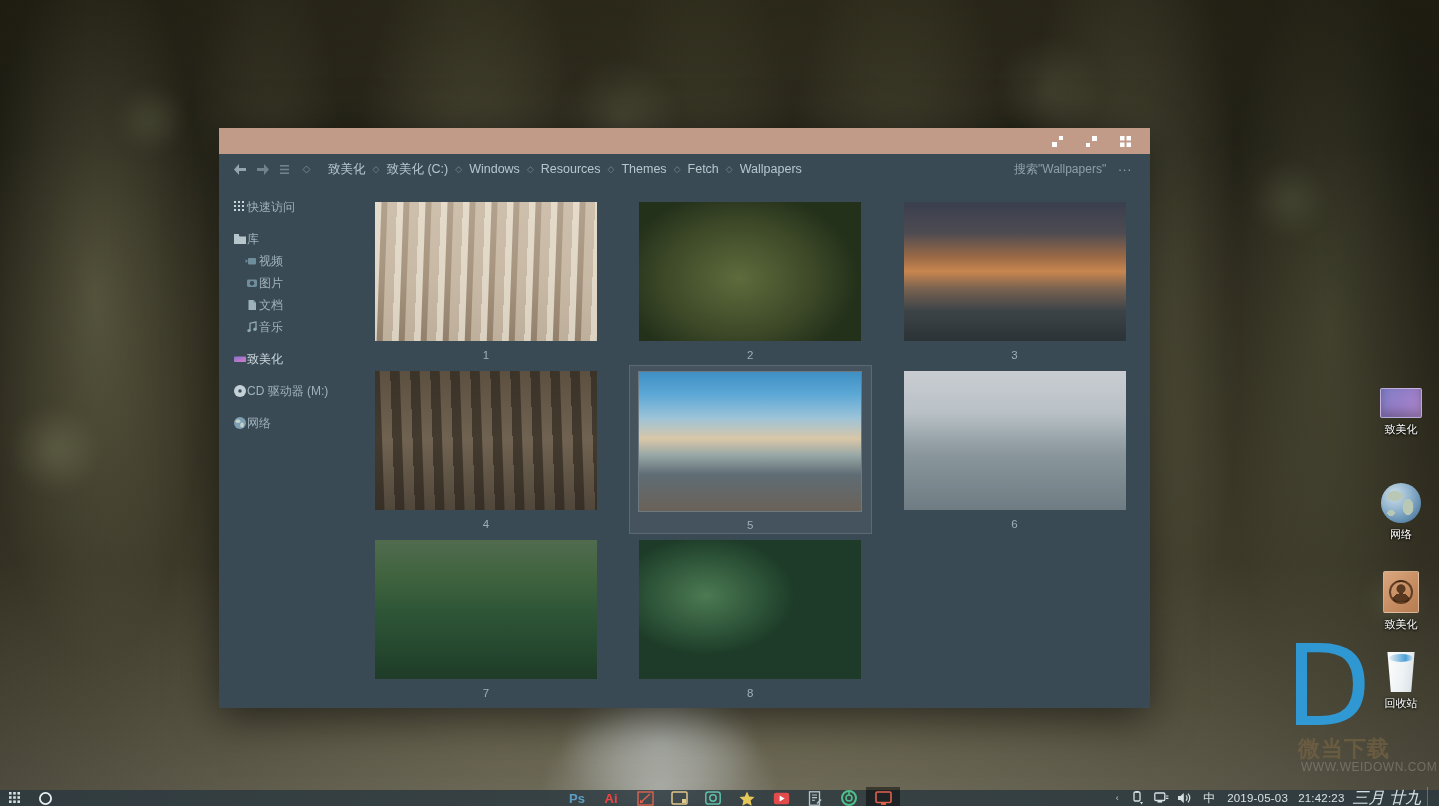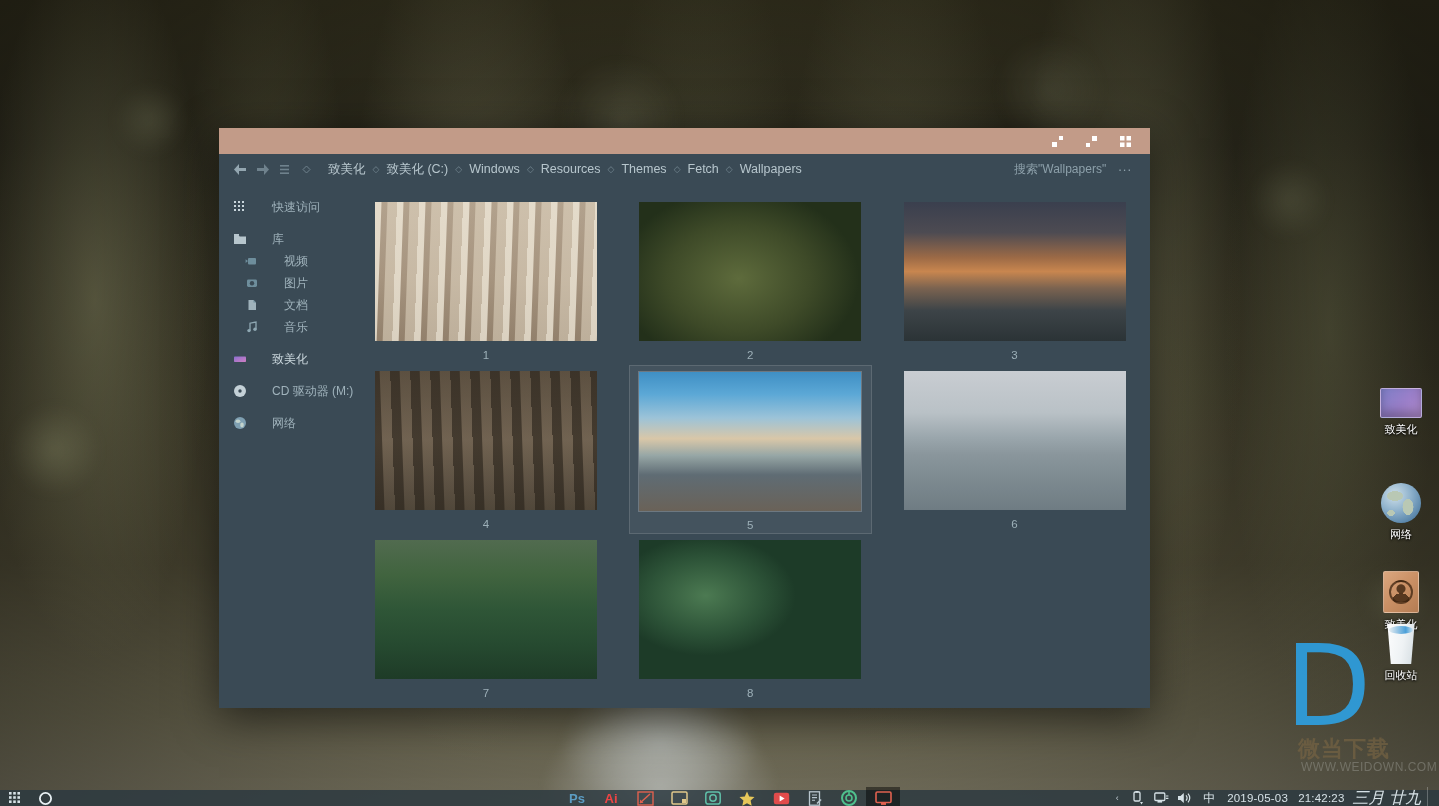--- a/index.html
+++ b/index.html
@@ -173,21 +173,21 @@
   #body { display: flex; height: 524px; }
 
   
   #sidebar {
     width: 138px; flex: none;
     padding: 12px 0 0 12px;
     font-size: 12px; color: #9fb2bb;
     user-select: none;
   }
   .nav-item {
-    display: flex; align-items: center; gap: 25px;
+    display: flex; align-items: center; gap: 0;
     height: 22px; padding-left: 2px; cursor: default;
     white-space: nowrap;
   }
   .nav-item.child { padding-left: 14px; }
   .nav-gap { height: 10px; }
   .nav-label { font-size: 12px; }
   .nav-item.accent .nav-label { color: #c9d6dc; }
   .ic { width: 14px; height: 14px; flex: none; display: block; }
 
   
@@ -294,21 +294,21 @@
     <span>致美化</span>
   </div>
   <div class="desk-icon" style="left:1366px; top:483px;">
     <span class="glyph ico-globe"></span>
     <span>网络</span>
   </div>
   <div class="desk-icon" style="left:1366px; top:571px;">
     <span class="glyph ico-userfolder"></span>
     <span>致美化</span>
   </div>
-  <div class="desk-icon" style="left:1366px; top:624px;">
+  <div class="desk-icon" style="left:1366px; top:652px;">
     <span class="glyph ico-bin"></span>
     <span>回收站</span>
   </div>
 
   <div id="watermark">
     <div id="wm-d">D</div>
     <div id="wm-text">微当下载</div>
     <div id="wm-url">WWW.WEIDOWN.COM</div>
   </div>
 

